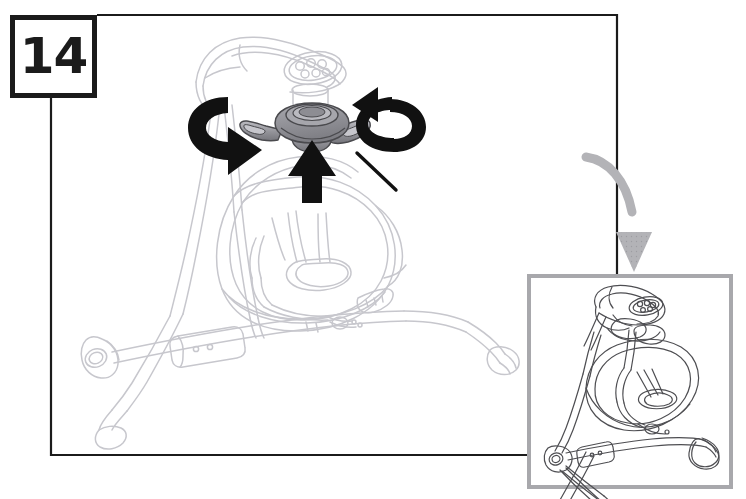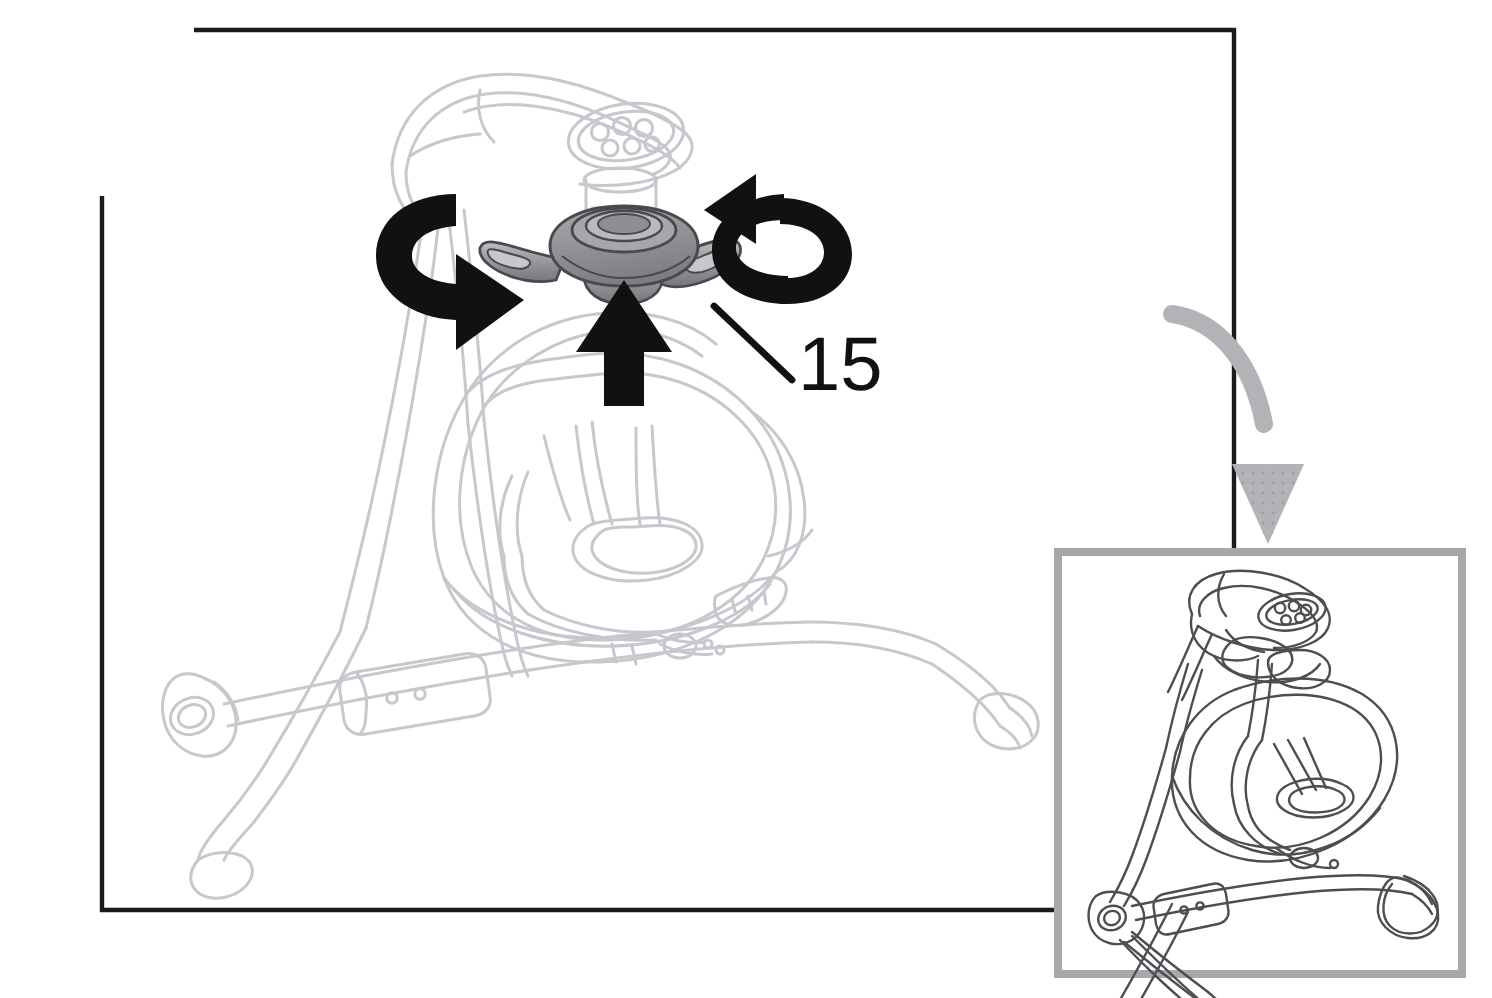--- a/index.html
+++ b/index.html
@@ -403,16 +403,18 @@
                C596,524 590,517 592,510 C594,504 605,498 612,501 Z"></path>
     </g>
 
     <g stroke="#4e4e52" stroke-width="1.2" fill="none" stroke-linecap="round" stroke-linejoin="round">
       <path d="M700,439 C710,442 718,449 719,457 C720,465 713,470 704,469
                C695,468 688,461 689,453 C690,445 694,437 700,439 Z"></path>
     </g>
 
   </svg>
 
-
-  <div class="callout-num">15</div>
+  <div class="step-box">
+    <span class="step-num">14</span>
+  </div>
+
 
 </div>
 
 </body></html>

